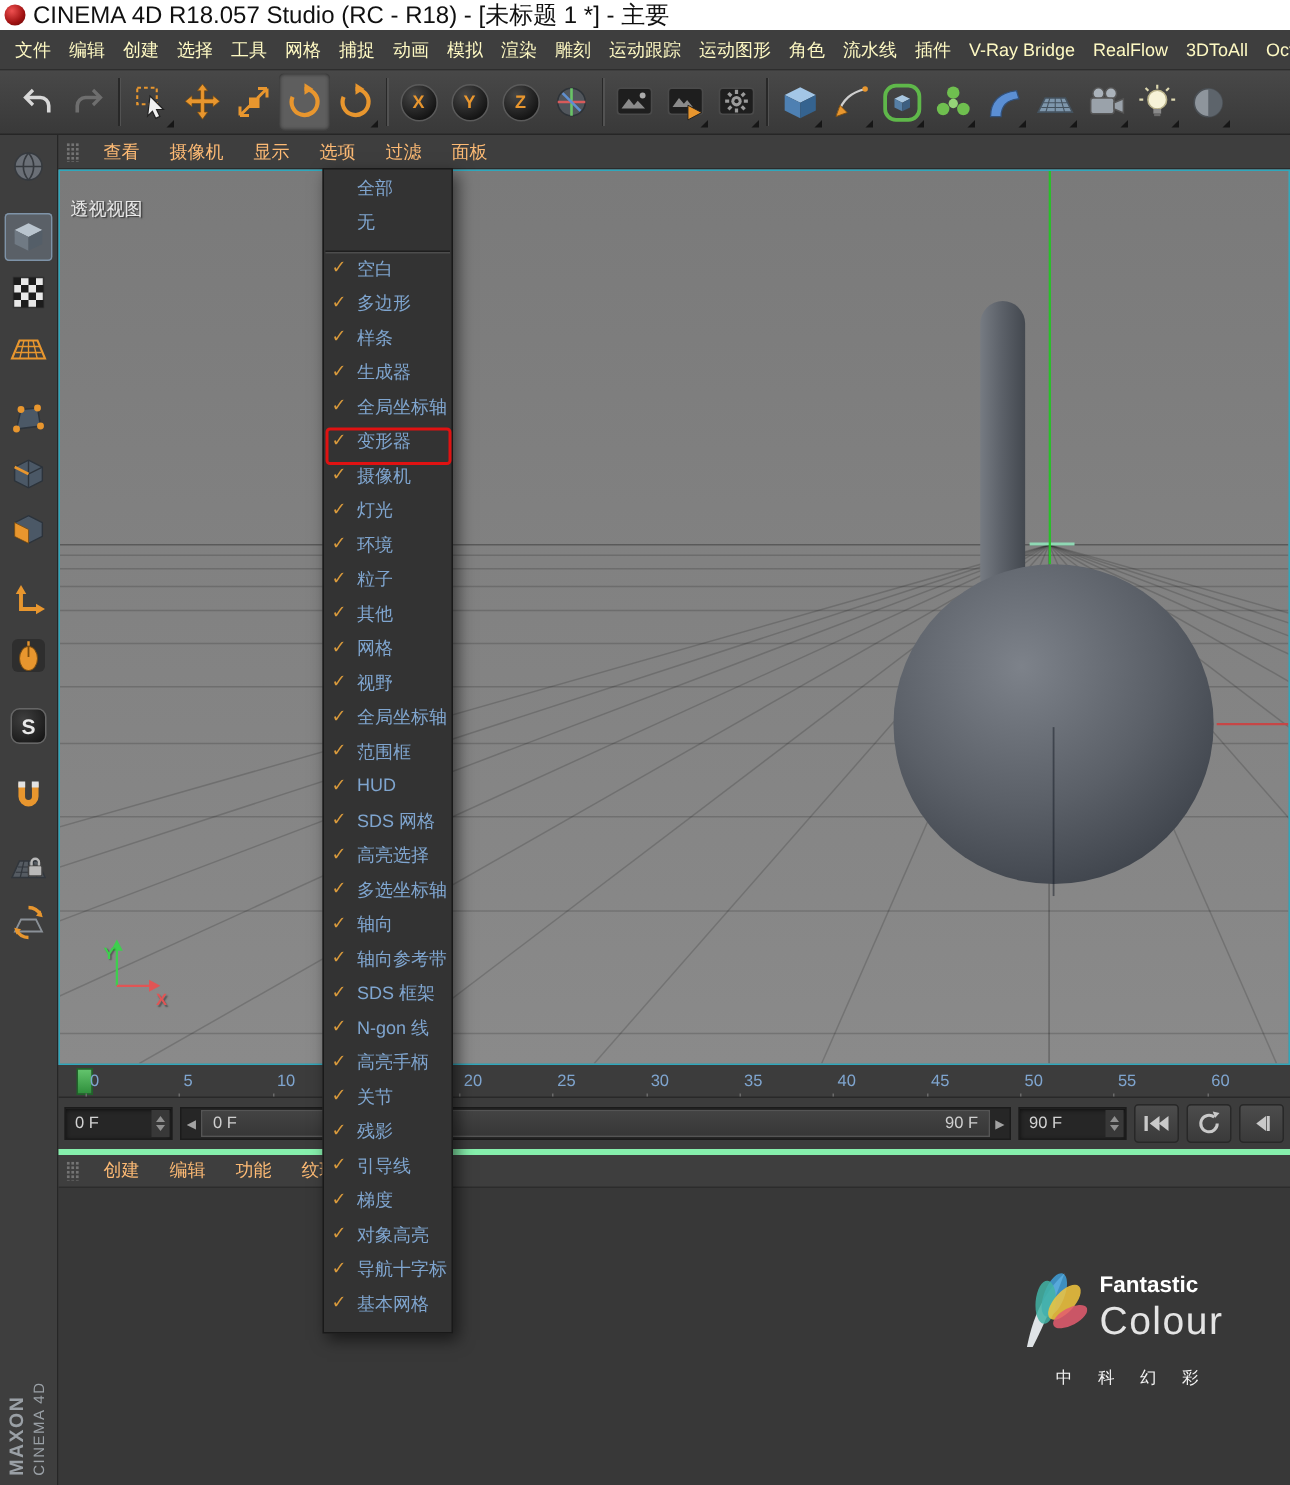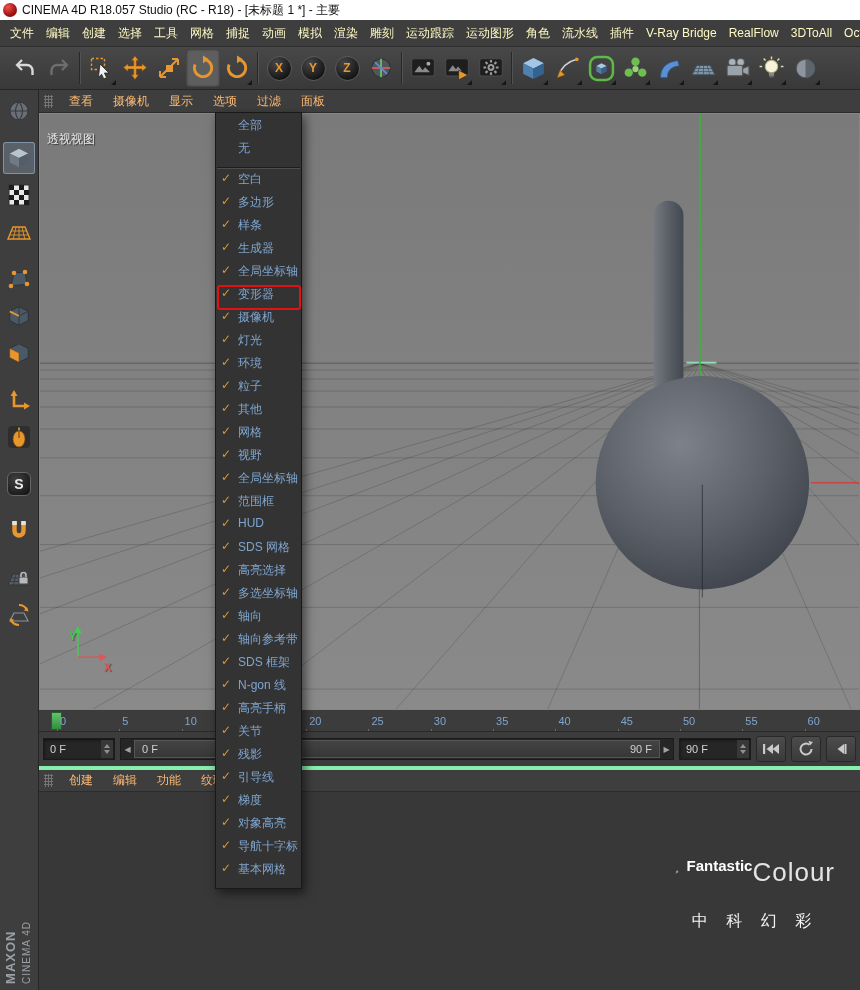--- a/index.html
+++ b/index.html
@@ -2,21 +2,21 @@
 <html><head>
 <meta charset="utf-8">
 <style>
   *{margin:0;padding:0;box-sizing:border-box;}
   html,body{width:860px;height:990px;overflow:hidden;background:#2e2e2e;
     font-family:"Liberation Sans","DejaVu Sans",sans-serif;}
   .app{position:absolute;top:0;left:0;width:860px;height:990px;background:#3a3a3a;}
 
   
   .titlebar{position:absolute;left:0;top:0;width:860px;height:20px;background:#ffffff;
-    display:flex;align-items:center;gap:5px;padding-left:3px;font-size:12px;color:#101010;white-space:nowrap;overflow:hidden;}
+    display:flex;align-items:center;gap:5px;padding-left:3px;font-size:16px;color:#101010;white-space:nowrap;overflow:hidden;}
   .app-logo{width:14px;height:14px;border-radius:50%;flex:0 0 auto;
     background:radial-gradient(circle at 35% 30%,#ef5050,#a01212 60%,#5c0606);}
 
   
   .menubar{position:absolute;left:0;top:20px;width:860px;height:27px;background:#3e3e3e;
     border-bottom:1px solid #2d2d2d;display:flex;align-items:center;overflow:hidden;padding-left:4px;}
   .menu-item{padding:0 6px;font-size:12px;color:#fef9c3;white-space:nowrap;flex:0 0 auto;text-align:right;}
 
   
   .toolbar{position:absolute;left:0;top:47px;width:860px;height:43px;
@@ -93,24 +93,24 @@
     background:linear-gradient(#4c4c4c,#3a3a3a);display:flex;align-items:center;justify-content:center;}
 
   
   .bottom-menubar{position:absolute;left:39px;top:770px;width:821px;height:22px;background:#3e3e3e;
     border-bottom:1px solid #2c2c2c;display:flex;align-items:center;overflow:hidden;}
   .material-area{position:absolute;left:39px;top:792px;width:821px;height:198px;background:#383838;}
 
   
   .watermark{position:absolute;right:25px;top:50px;width:160px;}
   .wm-row{display:flex;align-items:center;gap:8px;}
-  .wm-text{display:flex;}
+  .wm-text{display:flex;flex-direction:column;}
   .wm-fantastic{color:#ffffff;font-weight:bold;font-size:15px;line-height:1.1;}
   .wm-colour{color:#e4e4e4;font-size:26px;font-weight:300;letter-spacing:1px;line-height:1.1;text-align:center;}
-  .wm-sub{margin-top:9px;text-align:center;color:#f4f4f4;font-size:16px;letter-spacing:7px;white-space:nowrap;}
+  .wm-sub{margin-top:9px;text-align:center;color:#f4f4f4;font-size:11px;letter-spacing:7px;white-space:nowrap;}
 
   
   .filter-menu{position:absolute;left:215px;top:112px;width:87px;background:#333333;
     border:1px solid #191919;box-shadow:3px 4px 10px rgba(0,0,0,.55);padding:4px 0;z-index:50;}
   .fm-item{height:23px;display:flex;padding-left:5px;position:relative;overflow:visible;}
   .fm-check{width:17px;flex:0 0 auto;color:#d99a3c;font-size:12px;font-weight:bold;visibility:hidden;}
   .fm-item.checked .fm-check{visibility:visible;}
   .fm-label{color:#7fa5cf;font-size:12px;white-space:nowrap;}
   .fm-item.separator_after{margin-bottom:8px;}
   .fm-item.separator_after::after{content:'';position:absolute;left:1px;right:1px;bottom:-5px;height:1px;

